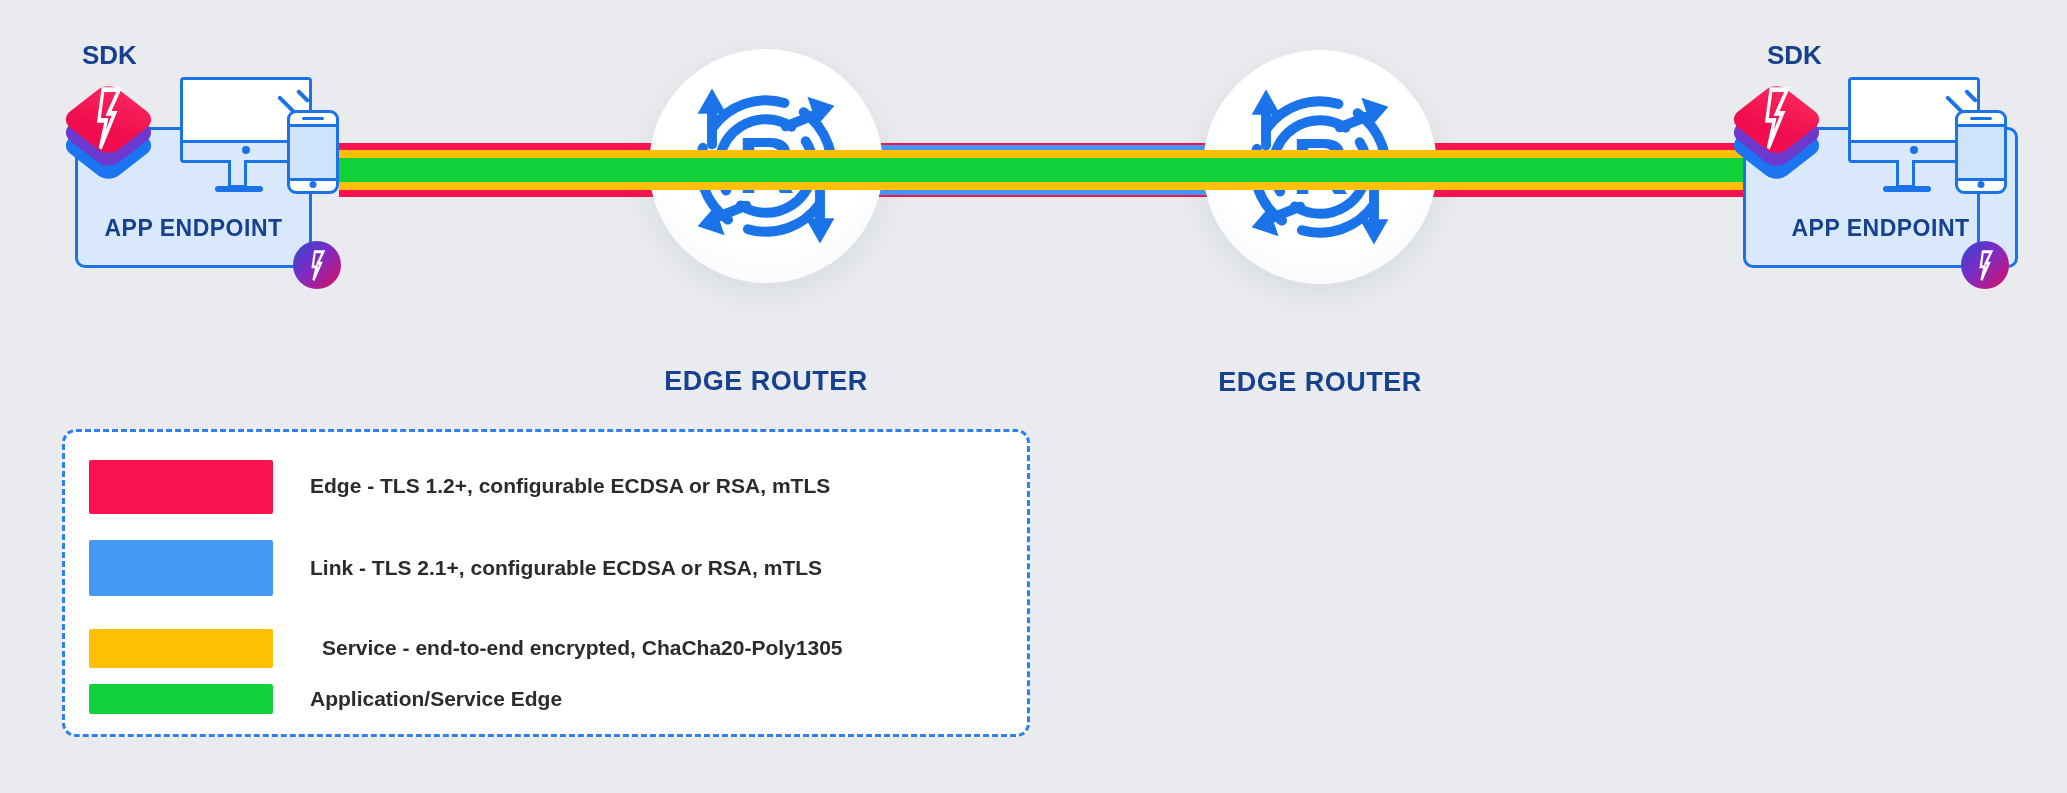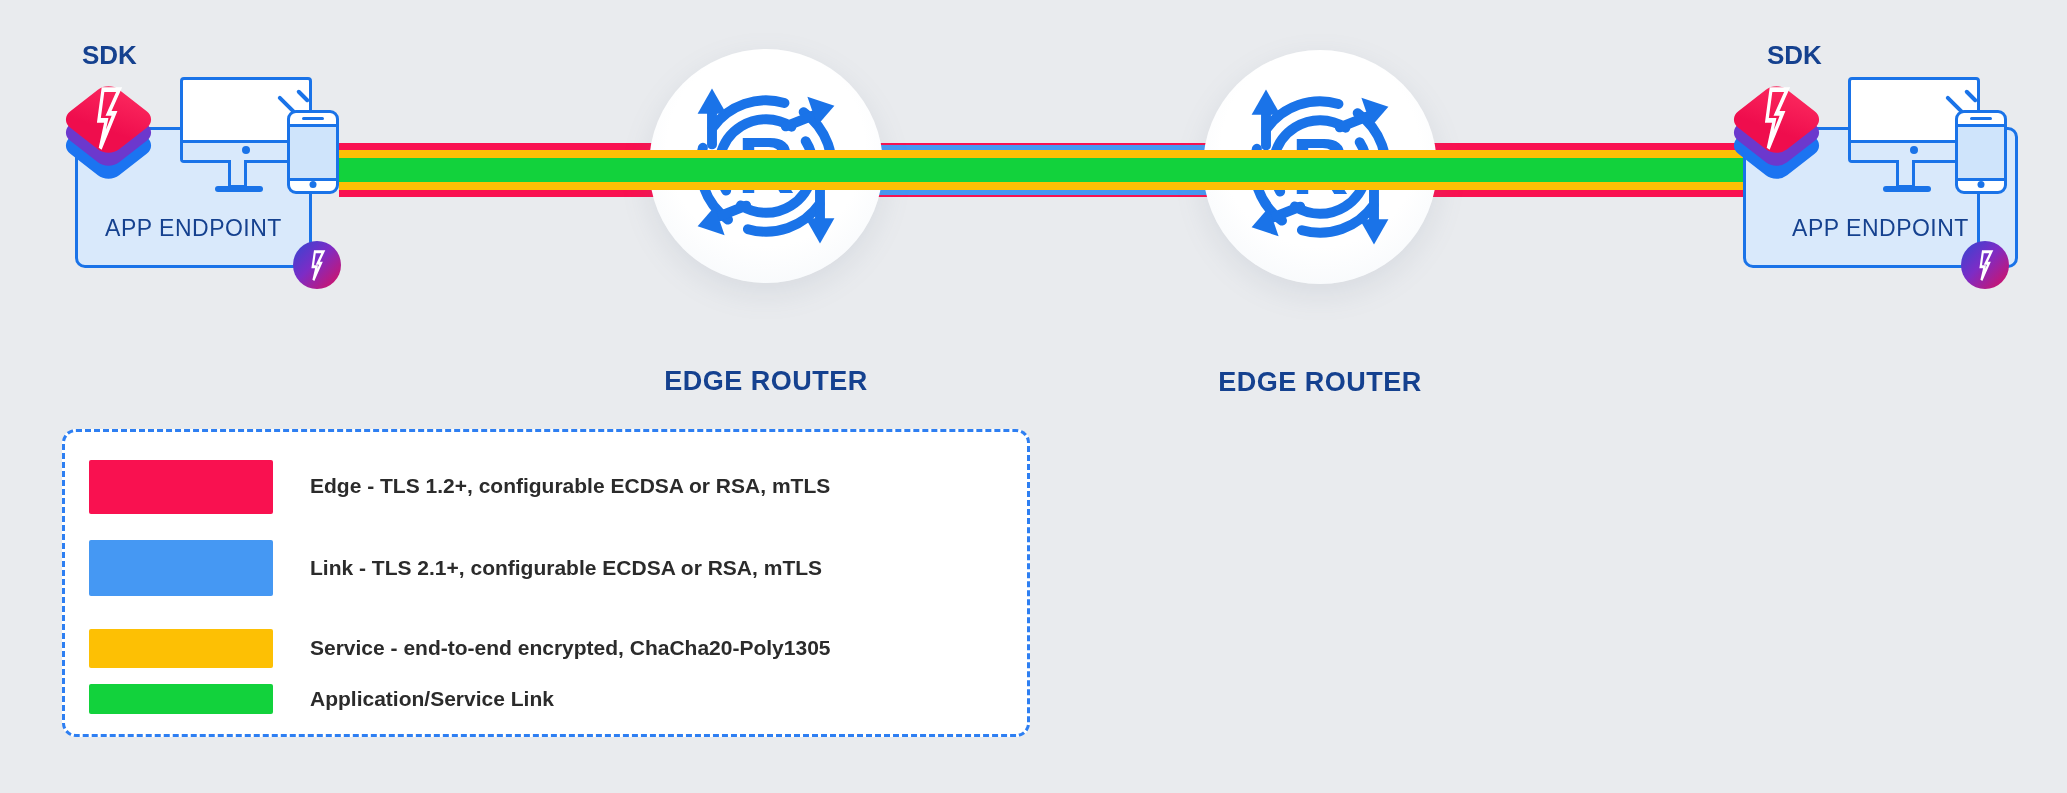--- a/index.html
+++ b/index.html
@@ -41,21 +41,21 @@
   .ep.left { left:55px; } .ep.right { left:1723px; }
   .sdk-label { position:absolute; left:27px; top:40px; font-size:26px; font-weight:600; color:#15418f; }
   .ep.right .sdk-label { left:44px; }
   .ep-box {
     position:absolute; left:20px; top:127px; width:237px; height:141px;
     background:#d9e9fb; border:3px solid #1a73e8; border-radius:10px;
   }
   .ep.right .ep-box { width:275px; }
   .app-label {
     position:absolute; left:20px; top:215px; width:237px; text-align:center;
-    font-size:23px; font-weight:400; letter-spacing:0.5px; color:#15418f;
+    font-size:23px; font-weight:700; letter-spacing:0.5px; color:#15418f;
   }
   .ep.right .app-label { width:275px; }
   
   .diamond {
     position:absolute; width:69px; height:69px; border-radius:15px;
     left:19px; transform:scaleY(0.78) rotate(45deg);
   }
   .diamond.blue   { top:111px; background:#1b74f1; }
   .diamond.purple { top:98px;  background:#6c38cd; }
   .diamond.red    { top:85px;  background:linear-gradient(160deg,#fc2a5f 0%,#ef0d4d 65%); }
@@ -117,21 +117,21 @@
   .legend-row { position:absolute; left:0; width:100%; }
   .swatch { position:absolute; left:24px; border-radius:2px; }
   .sw0 { top:28px;  height:54px; width:184px; }
   .sw1 { top:108px; height:56px; width:184px; }
   .sw2 { top:197px; height:39px; width:184px; }
   .sw3 { top:252px; height:30px; width:184px; }
   .legend-text {
     position:absolute; left:245px; transform:translateY(-50%);
     font-size:21px; font-weight:600; color:#2b2b2b; white-space:nowrap;
   }
-  .lt0 { top:54px; } .lt1 { top:136px; } .lt2 { top:216px; } .lt3 { top:267px; }
+  .lt0 { top:54px; } .lt1 { top:136px; } .lt2 { top:216px;margin-left:12px; } .lt3 { top:267px; }
 </style>
 </head>
 <body>
 
 <div class="stage">
 
   <div class="stripe red top" style="background: rgb(249, 17, 80);"></div>
   <div class="stripe red bot" style="background: rgb(249, 17, 80);"></div>
   <div class="stripe blue top" style="background: rgb(69, 152, 243);"></div>
   <div class="stripe blue bot" style="background: rgb(69, 152, 243);"></div>
@@ -260,17 +260,17 @@
     <div class="legend-row">
       <div class="swatch sw1" style="background: rgb(69, 152, 243);"></div>
       <div class="legend-text lt1">Link - TLS 2.1+, configurable ECDSA or RSA, mTLS</div>
     </div>
     <div class="legend-row">
       <div class="swatch sw2" style="background: rgb(253, 192, 4);"></div>
       <div class="legend-text lt2">Service - end-to-end encrypted, ChaCha20-Poly1305</div>
     </div>
     <div class="legend-row">
       <div class="swatch sw3" style="background: rgb(18, 210, 60);"></div>
-      <div class="legend-text lt3">Application/Service Link</div>
+      <div class="legend-text lt3">Application/Service Edge</div>
     </div>
   </div>
 
 </div>
 
 </body></html>

